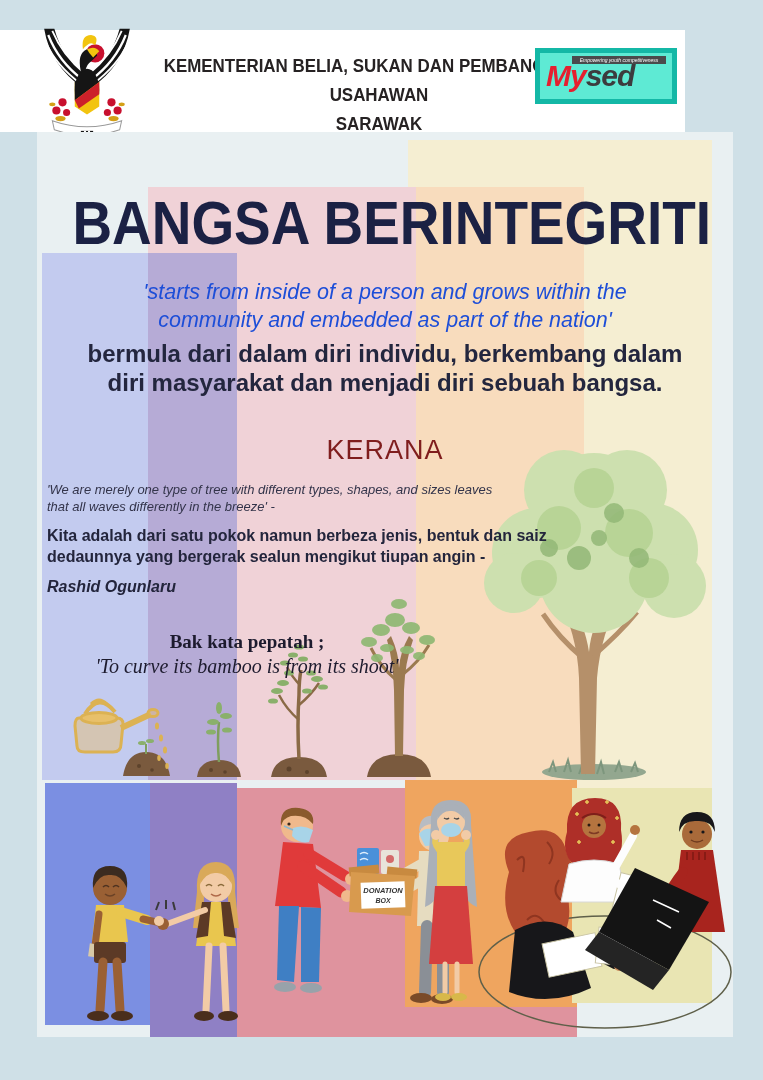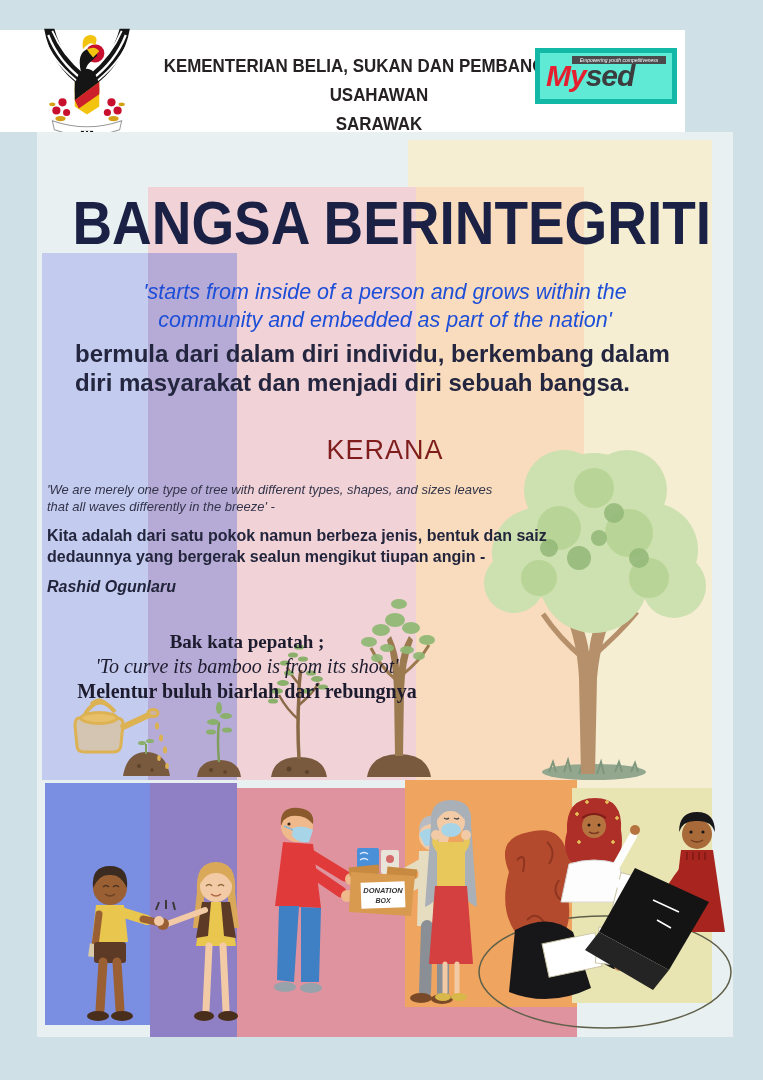--- a/index.html
+++ b/index.html
@@ -33,21 +33,21 @@
   .b2-khaki{left:535px;top:656px;width:140px;height:215px;background:#e9e5b3;}
   .b2-blue{left:8px;top:651px;width:105px;height:242px;background:#7b8fe2;}
   .b2-purple2{left:113px;top:651px;width:87px;height:254px;background:#8f80c5;}
   
   .abs{position:absolute;}
   .title{left:0;right:0;top:56px;text-align:center;color:#1b2144;font-weight:bold;}
   .title span{display:inline-block;font-size:61px;letter-spacing:0px;
               transform:scaleX(0.9);transform-origin:center;white-space:nowrap;}
   .quote-en{left:68px;width:560px;top:146px;text-align:center;font-style:italic;
             font-size:21.5px;color:#1d4ed8;line-height:1.32;}
-  .quote-ms{left:38px;width:620px;top:207px;text-align:left;font-weight:bold;
+  .quote-ms{left:38px;width:620px;top:207px;text-align:center;font-weight:bold;
             font-size:24px;color:#23263e;line-height:1.22;}
   .kerana{left:0;right:0;top:303px;text-align:center;font-size:27px;color:#7f1d1d;
           letter-spacing:1px;}
   .tree-quote-en{left:10px;top:350px;width:470px;font-style:italic;font-size:13px;
                  color:#33344a;line-height:1.3;}
   .tree-quote-ms{left:10px;top:394px;width:500px;font-weight:bold;font-size:16px;
                  color:#23253c;line-height:1.3;}
   .author{left:10px;top:446px;font-weight:bold;font-style:italic;font-size:16px;color:#23253c;}
   .proverb{left:25px;top:498px;width:370px;text-align:center;
            font-family:"Liberation Serif",serif;color:#1d1b2e;line-height:1.25;}
@@ -411,17 +411,16 @@
     </div>
     <div class="abs quote-en">'starts from inside of a person and grows within the community and embedded as part of the nation'</div>
     <div class="abs quote-ms">bermula dari dalam diri individu, berkembang dalam diri masyarakat dan menjadi diri sebuah bangsa.</div>
     <div class="abs kerana">KERANA</div>
     <div class="abs tree-quote-en">'We are merely one type of tree with different types, shapes, and sizes leaves that all waves differently in the breeze' -</div>
     <div class="abs tree-quote-ms">Kita adalah dari satu pokok namun berbeza jenis, bentuk dan saiz dedaunnya yang bergerak sealun mengikut tiupan angin  -</div>
     <div class="abs author">Rashid Ogunlaru</div>
     <div class="abs proverb">
       <div class="p1">Bak kata pepatah ;</div>
       <div class="p2">'To curve its bamboo is from its shoot'</div>
-      <div class="p3">Melentur buluh biarlah dari rebungnya</div>
     </div>
 
   </div>
 </div>
 
 </body></html>

